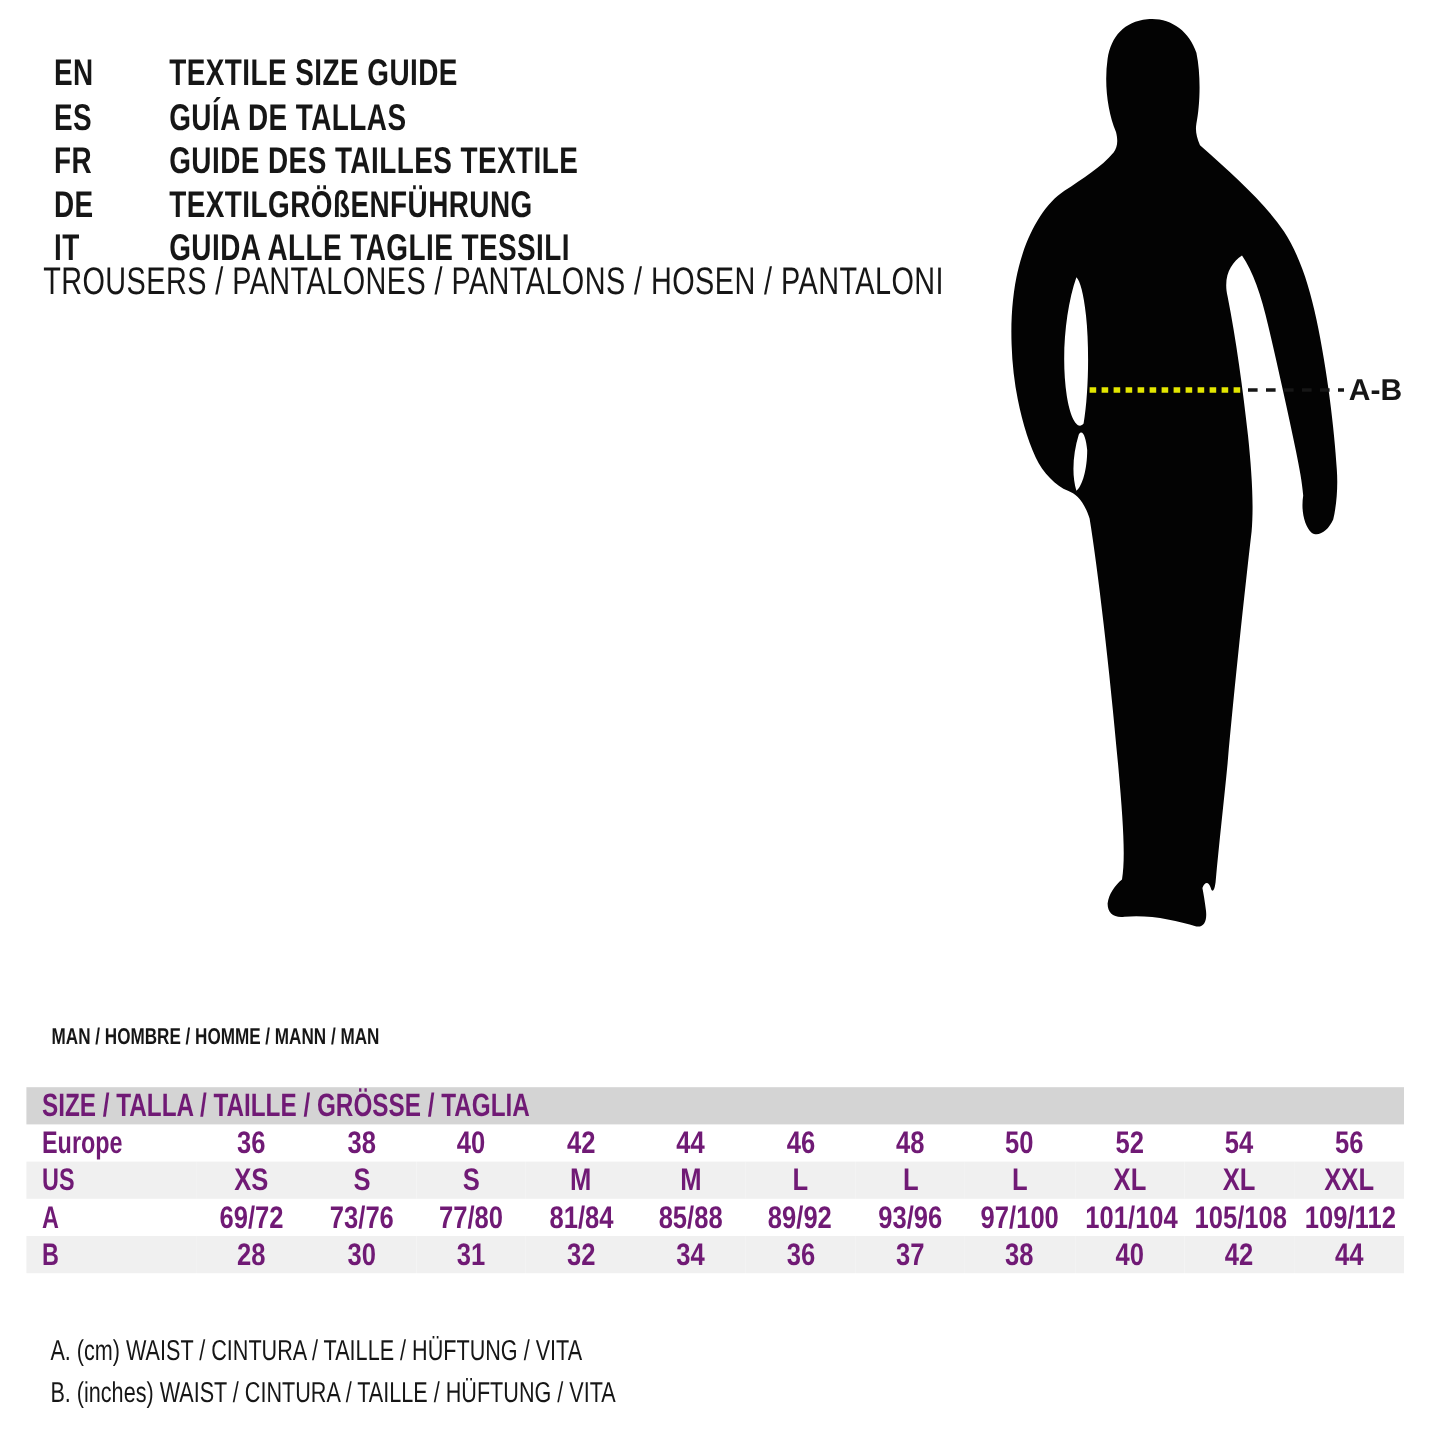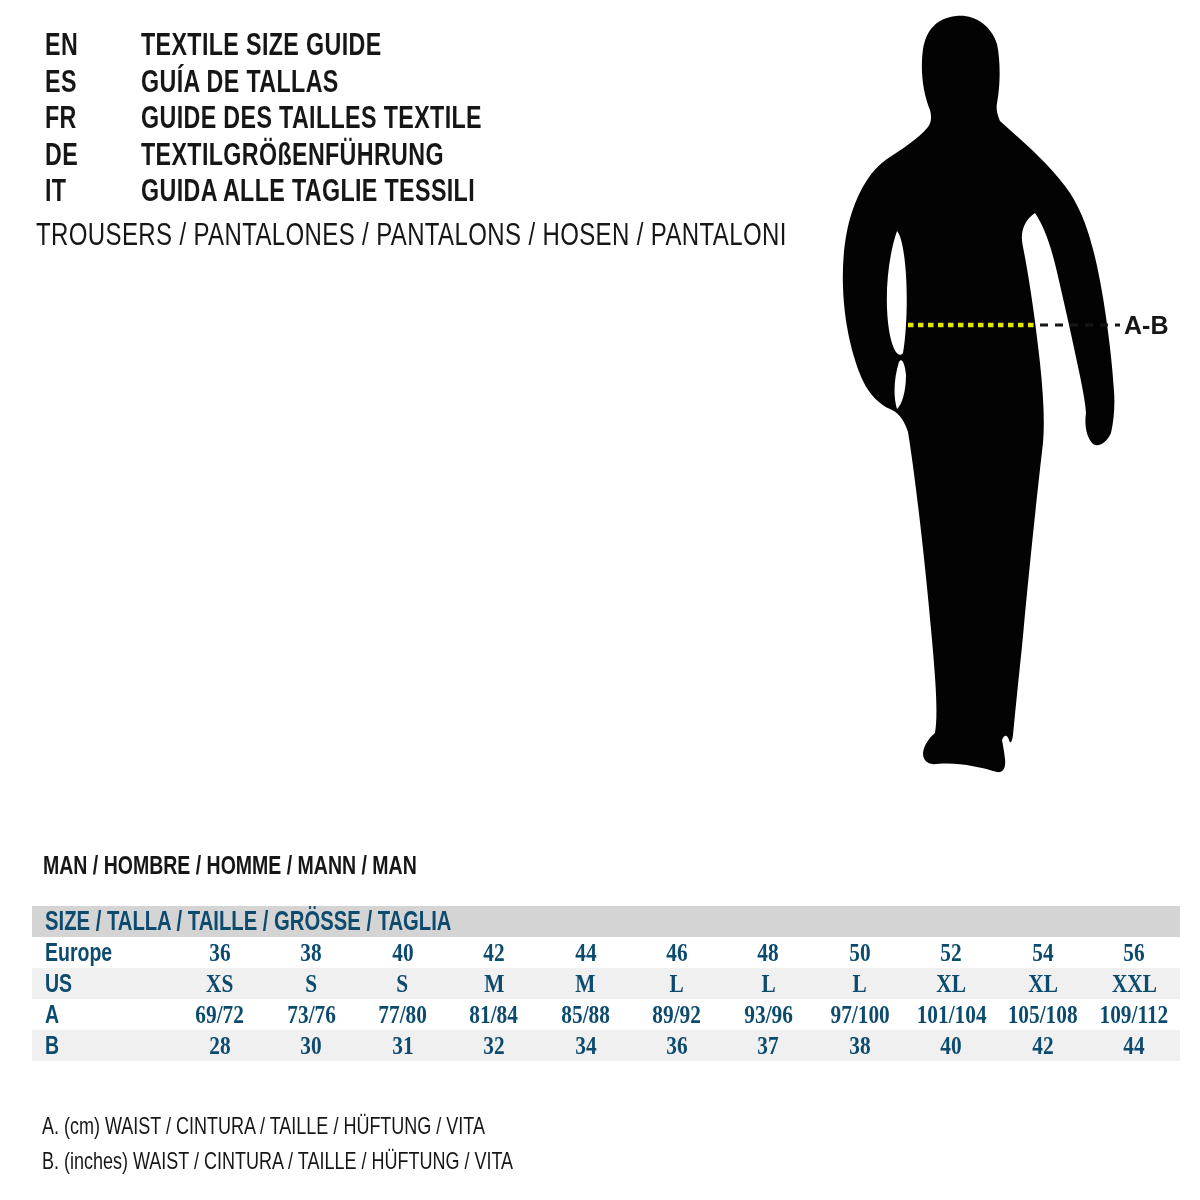--- a/index.html
+++ b/index.html
@@ -8,47 +8,47 @@
     font-family:"Liberation Sans","DejaVu Sans",sans-serif;color:#161616;
   }
   
   .cx{display:inline-block;transform:scaleX(.75);transform-origin:0 50%;white-space:nowrap;}
   .cxc{display:inline-block;transform:scaleX(.82);transform-origin:50% 50%;white-space:nowrap;}
 
   
   .lang-block{position:absolute;left:45px;top:27px;}
   .lang-row{position:relative;height:36.5px;}
   .lang-row .code,.lang-row .lbl{
-    position:absolute;top:0;line-height:36.5px;font-weight:bold;font-size:31px;letter-spacing:.5px;
+    position:absolute;top:16px;line-height:36.5px;font-weight:bold;font-size:31px;letter-spacing:.5px;
   }
   .lang-row .code{left:0;}
   .lang-row .lbl{left:70px;margin-left:26px;}
 
   .product-line{position:absolute;left:36px;top:216px;font-weight:normal;font-size:32px;line-height:36px;letter-spacing:.5px;}
 
   
   .figure-svg{position:absolute;left:820px;top:0;width:380px;height:800px;}
   .ab-label{position:absolute;left:1124px;top:310px;font-weight:bold;font-size:25px;line-height:30px;text-align:center;}
 
   
-  .section-title{position:absolute;left:43px;top:850px;font-weight:bold;font-size:26px;line-height:30px;text-decoration:underline;}
+  .section-title{position:absolute;left:43px;top:850px;font-weight:bold;font-size:19px;line-height:30px;text-decoration:underline;}
 
   
   table.size-table{
-    position:absolute;left:32px;top:906px;width:1148px;
+    position:absolute;left:22px;top:906px;width:1148px;
     border-collapse:collapse;table-layout:fixed;
-    font-weight:bold;font-size:26px;color:#0c4a6e;
+    font-weight:bold;font-size:26px;color:#701a75;
   }
   table.size-table col.lblcol{width:142px;}
   table.size-table tr.hdr th{
     background:#d4d4d4;height:31px;text-align:left;padding:0 0 0 13px;font-size:27px;font-weight:bold;
   }
   table.size-table tr.r{height:24px;}
   table.size-table tr.r th{text-align:left;padding:0 0 0 13px;font-weight:bold;}
-  table.size-table tr.r td{text-align:center;padding:0;font-family:Liberation Serif, serif;}
+  table.size-table tr.r td{text-align:center;padding:0;}
   table.size-table tr.alt{background:#f0f0f0;}
 
   
   .footnotes{position:absolute;left:42px;top:1108px;}
   .footnote{font-weight:normal;font-size:24px;line-height:35px;}
 </style>
 </head>
 <body>
 
 <div class="canvas">

